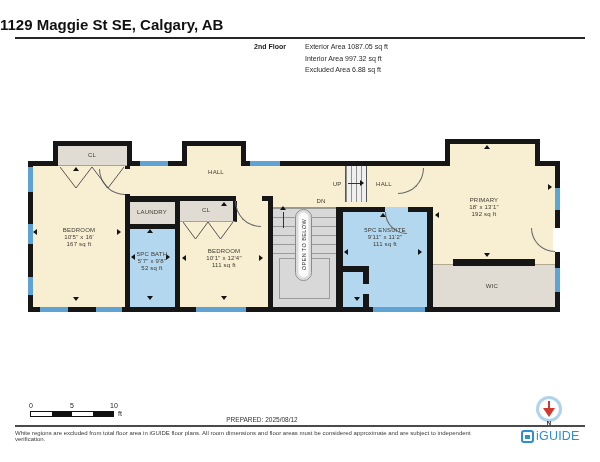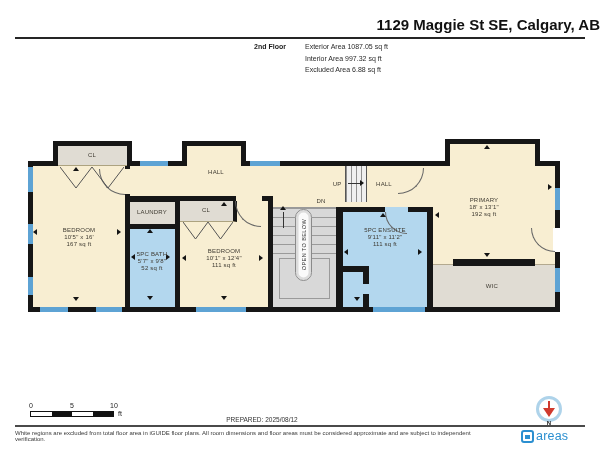--- a/index.html
+++ b/index.html
@@ -1,20 +1,20 @@
 <!DOCTYPE html>
 <html><head>
 <meta charset="utf-8">
 <style>
   html,body{margin:0;padding:0;background:#fff;}
   #canvas{position:relative;width:600px;height:462px;background:#fff;overflow:hidden;
           font-family:"Liberation Sans",sans-serif;}
   .abs{position:absolute;}
   
-  .title{position:absolute;top:16px;left:0;width:600px;text-align:right;
+  .title{position:absolute;top:16px;left:0;width:600px;text-align:left;
          font-size:15px;font-weight:bold;color:#111;}
   .hr1{position:absolute;left:15px;width:570px;top:37px;height:2px;background:#252525;}
   .floorlbl{position:absolute;top:43px;left:186px;width:100px;text-align:right;
             font-size:7px;font-weight:bold;color:#1d1d1d;}
   .arealine{position:absolute;left:305px;font-size:7px;color:#2a2a2a;}
   
   .blk{position:absolute;background:#161616;}
   .room{position:absolute;box-sizing:border-box;}
   .cream{background:#f8eed2;} .gray{background:#e0dcd3;} .blue{background:#b3d7ee;}
   .win{position:absolute;background:#5ea3d4;}
@@ -235,16 +235,16 @@
   </div>
   <div class="c-n">N</div>
 
   <div class="hr2"></div>
   <div class="disc">White regions are excluded from total floor area in iGUIDE floor plans. All room dimensions and floor areas must be considered approximate and are subject to independent verification.</div>
 
   <div class="ig">
     <div class="ig-box">
       <div class="ig-dot"></div>
     </div>
-    <div class="ig-text">areas</div>
+    <div class="ig-text">iGUIDE</div>
   </div>
 
 </div>
 
 </body></html>

